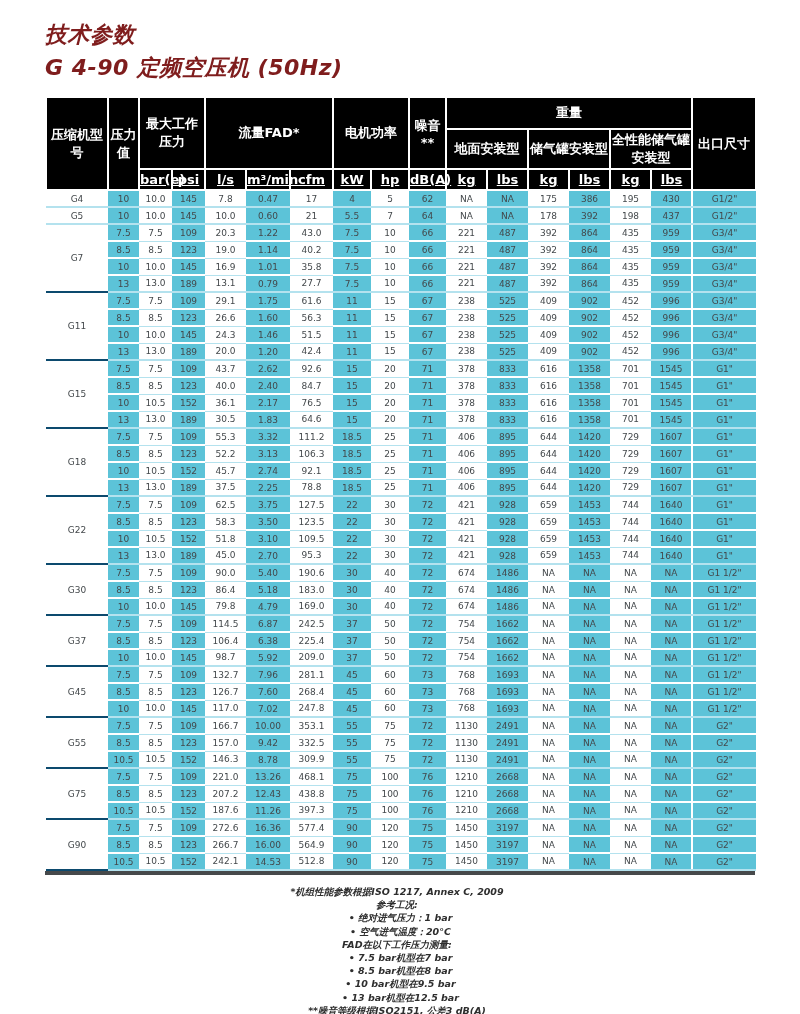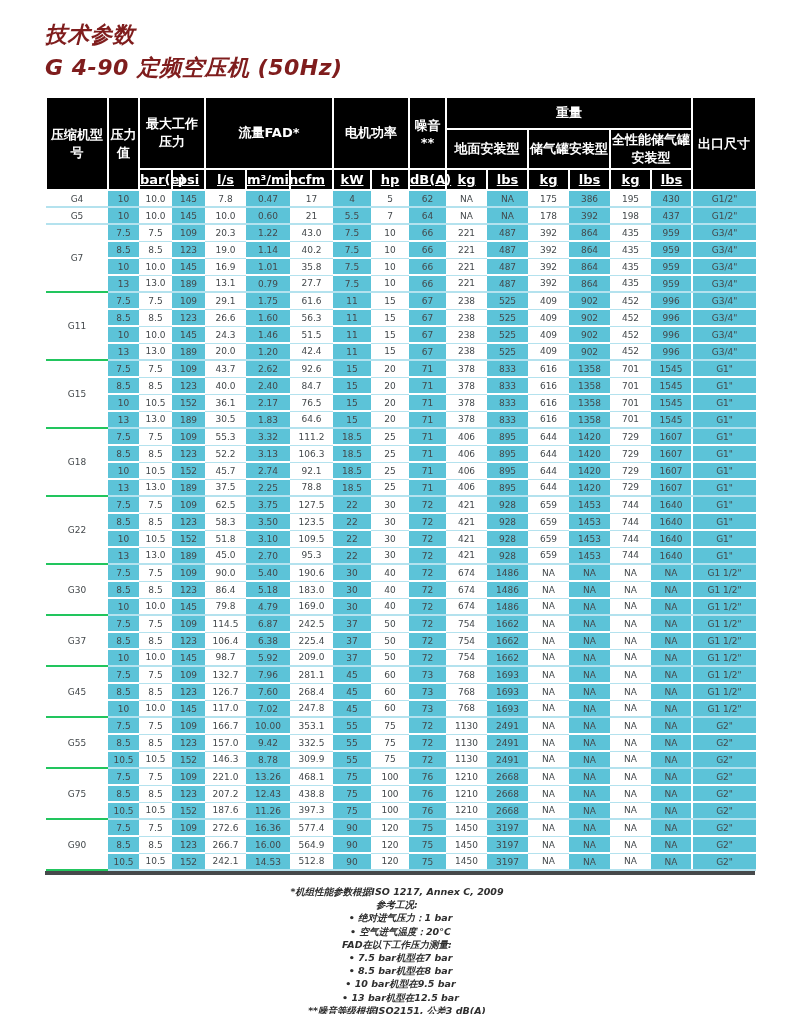--- a/index.html
+++ b/index.html
@@ -51,21 +51,21 @@
     color: #43484b;
     white-space: nowrap;
     overflow: hidden;
   }
   tbody td.c { background: #5cc3d8; border-bottom: 2px solid #ffffff; }
   tbody td.w { background: #ffffff; border-bottom: 1px solid #b4e2ee; }
   tbody td.outlet { border-left: 2px solid #ffffff; }
   tbody td.model {
     background: #ffffff;
     font-size: 9.5px;
-    border-bottom: 2px solid #22c55e;
+    border-bottom: 2px solid #0c4a6e;
   }
   tbody tr.group-end td { border-bottom: 2px solid #b4e2ee; }
 
   .table-bottom-bar {
     width: 710px; height: 4px;
     background: #46494b;
   }
 
   
   .footnotes { margin: 10px 0 0 -6px; }

